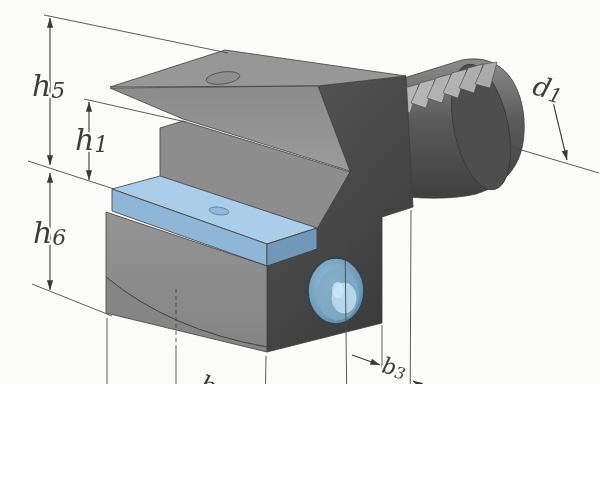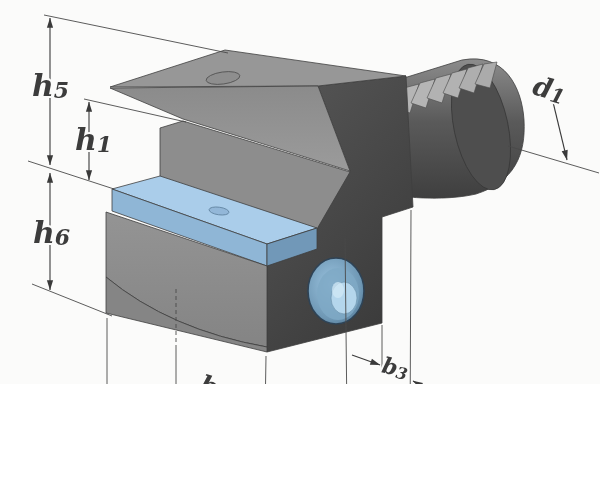--- a/index.html
+++ b/index.html
@@ -1,17 +1,17 @@
 <!DOCTYPE html>
 <html><head>
 <meta charset="utf-8">
 <style>
   html,body{margin:0;padding:0;background:#ffffff;}
   .stage{position:relative;width:600px;height:384px;background:#fbfbfa;overflow:hidden;
-         font-family:"DejaVu Serif", serif;font-weight:bold;}
+         font-family:"DejaVu Serif", serif;}
   svg{display:block}
   text.dim{font-family:"DejaVu Serif", serif;font-style:italic;fill:#3c3c3c;
            paint-order:stroke;stroke:#fbfbfa;stroke-width:4px;stroke-linejoin:round;}
   .edge{stroke:#3f3f3f;stroke-width:0.8;stroke-linejoin:round;}
   .dimline{stroke:#3a3a3a;stroke-width:1.1;fill:none;}
   .extline{stroke:#4a4a4a;stroke-width:0.9;fill:none;}
 </style>
 </head>
 <body>
 

